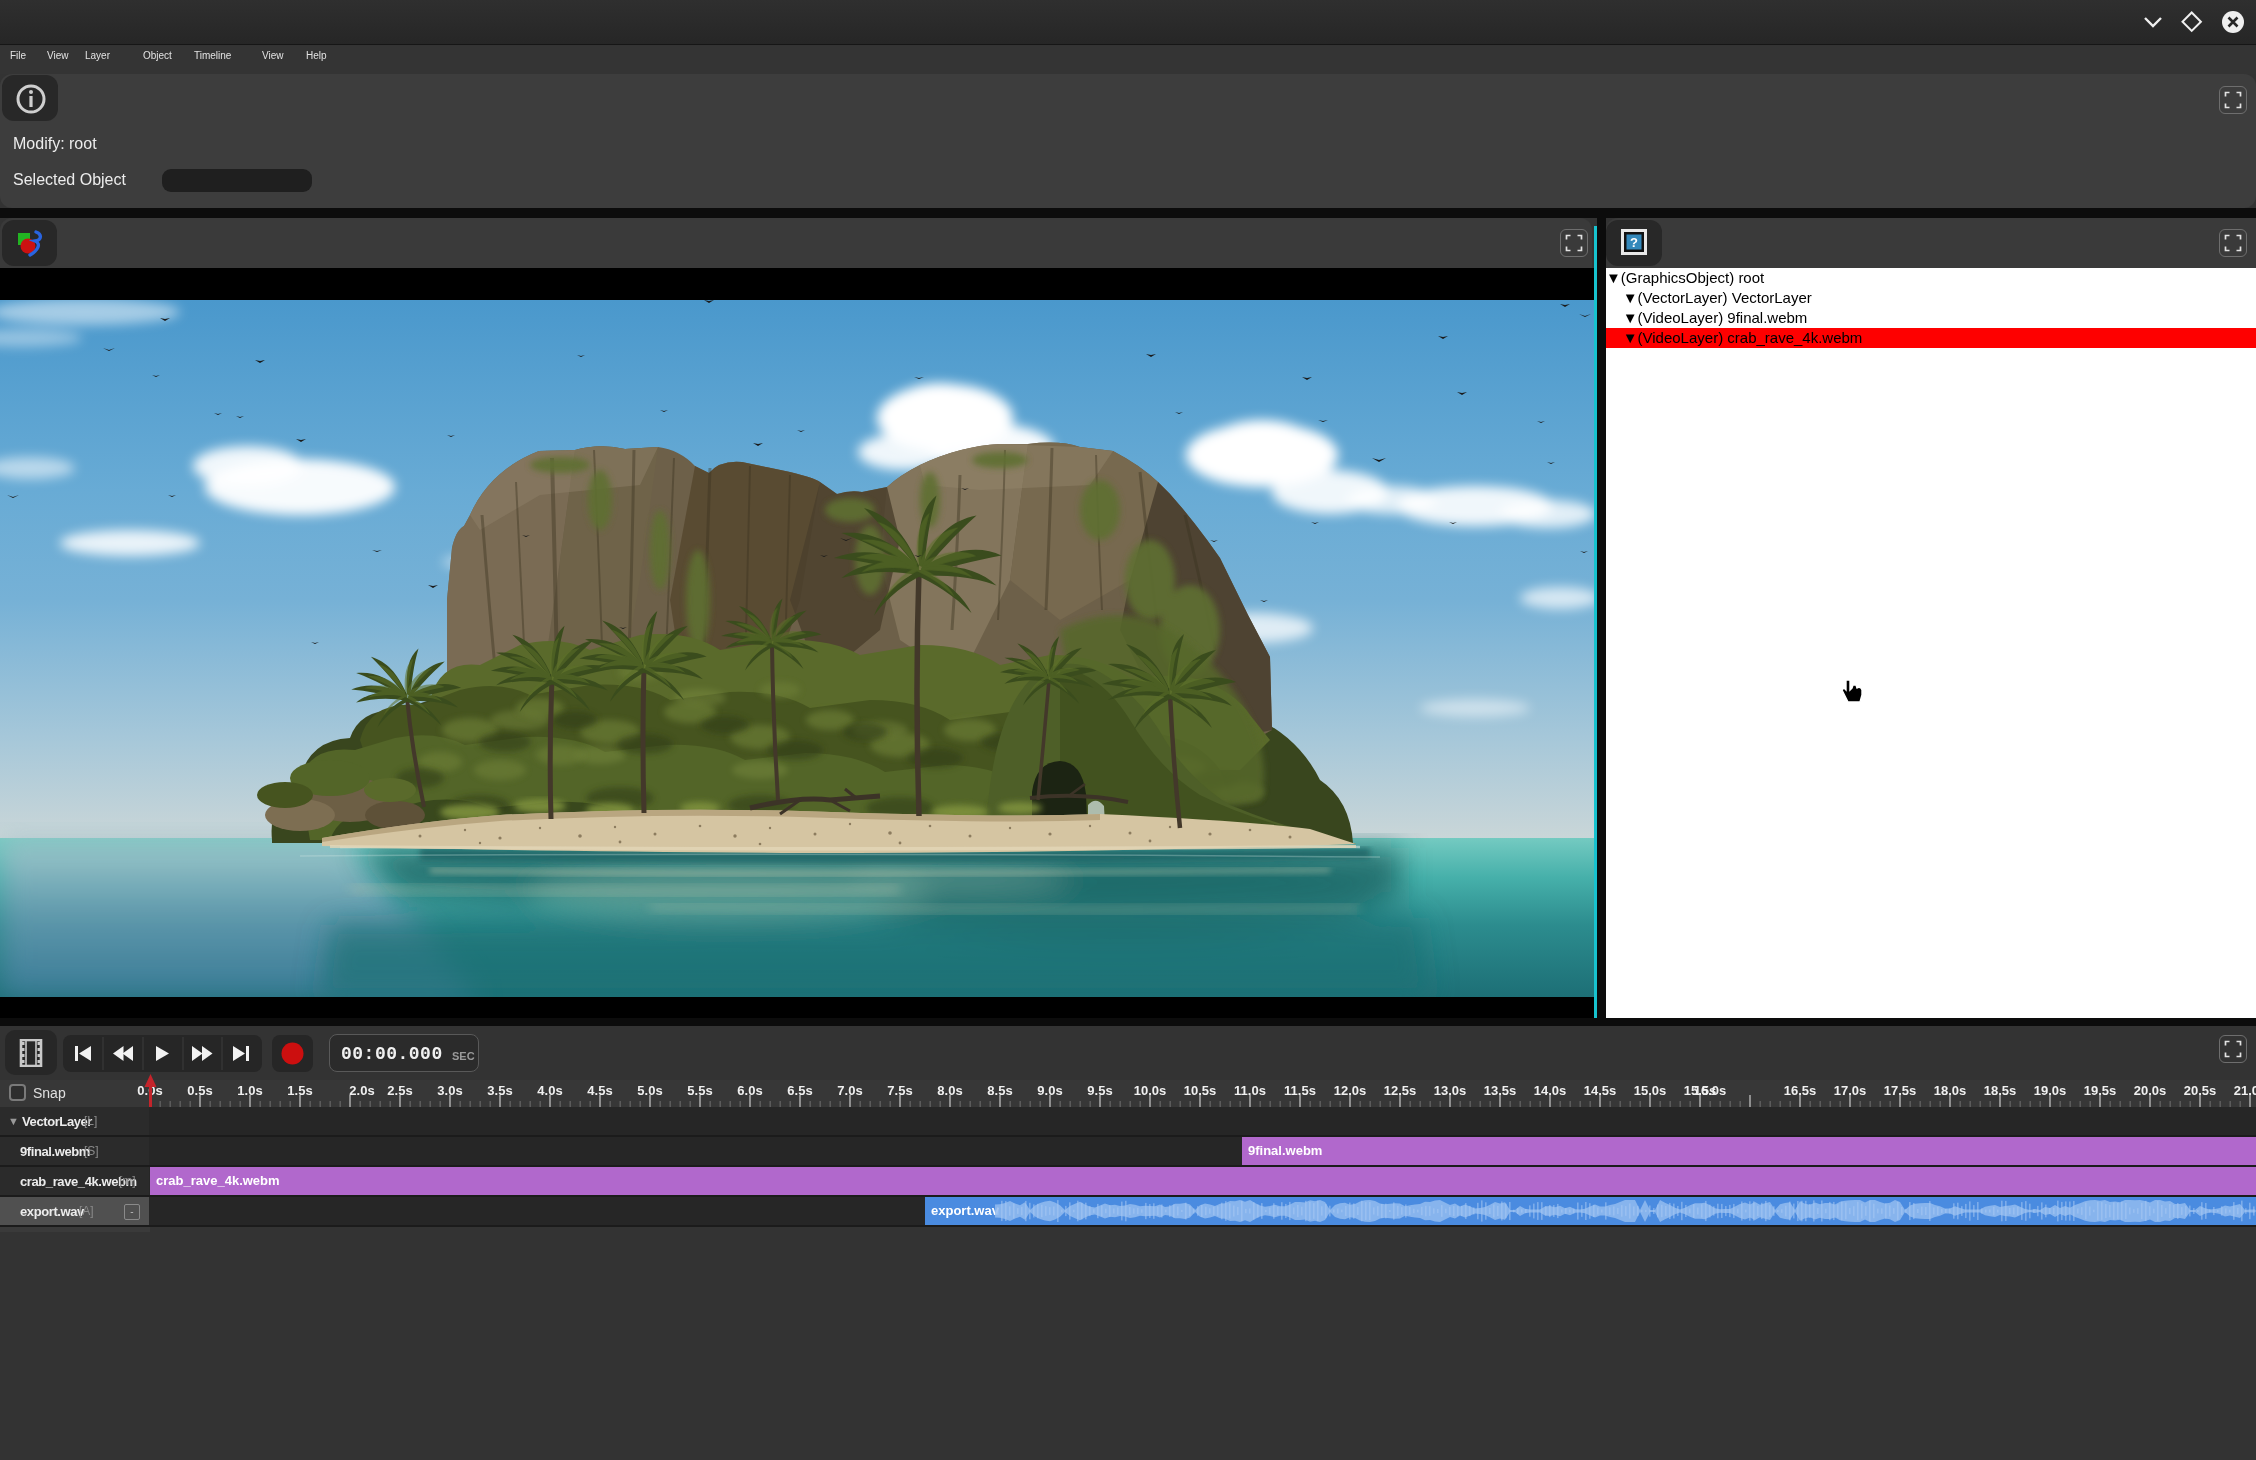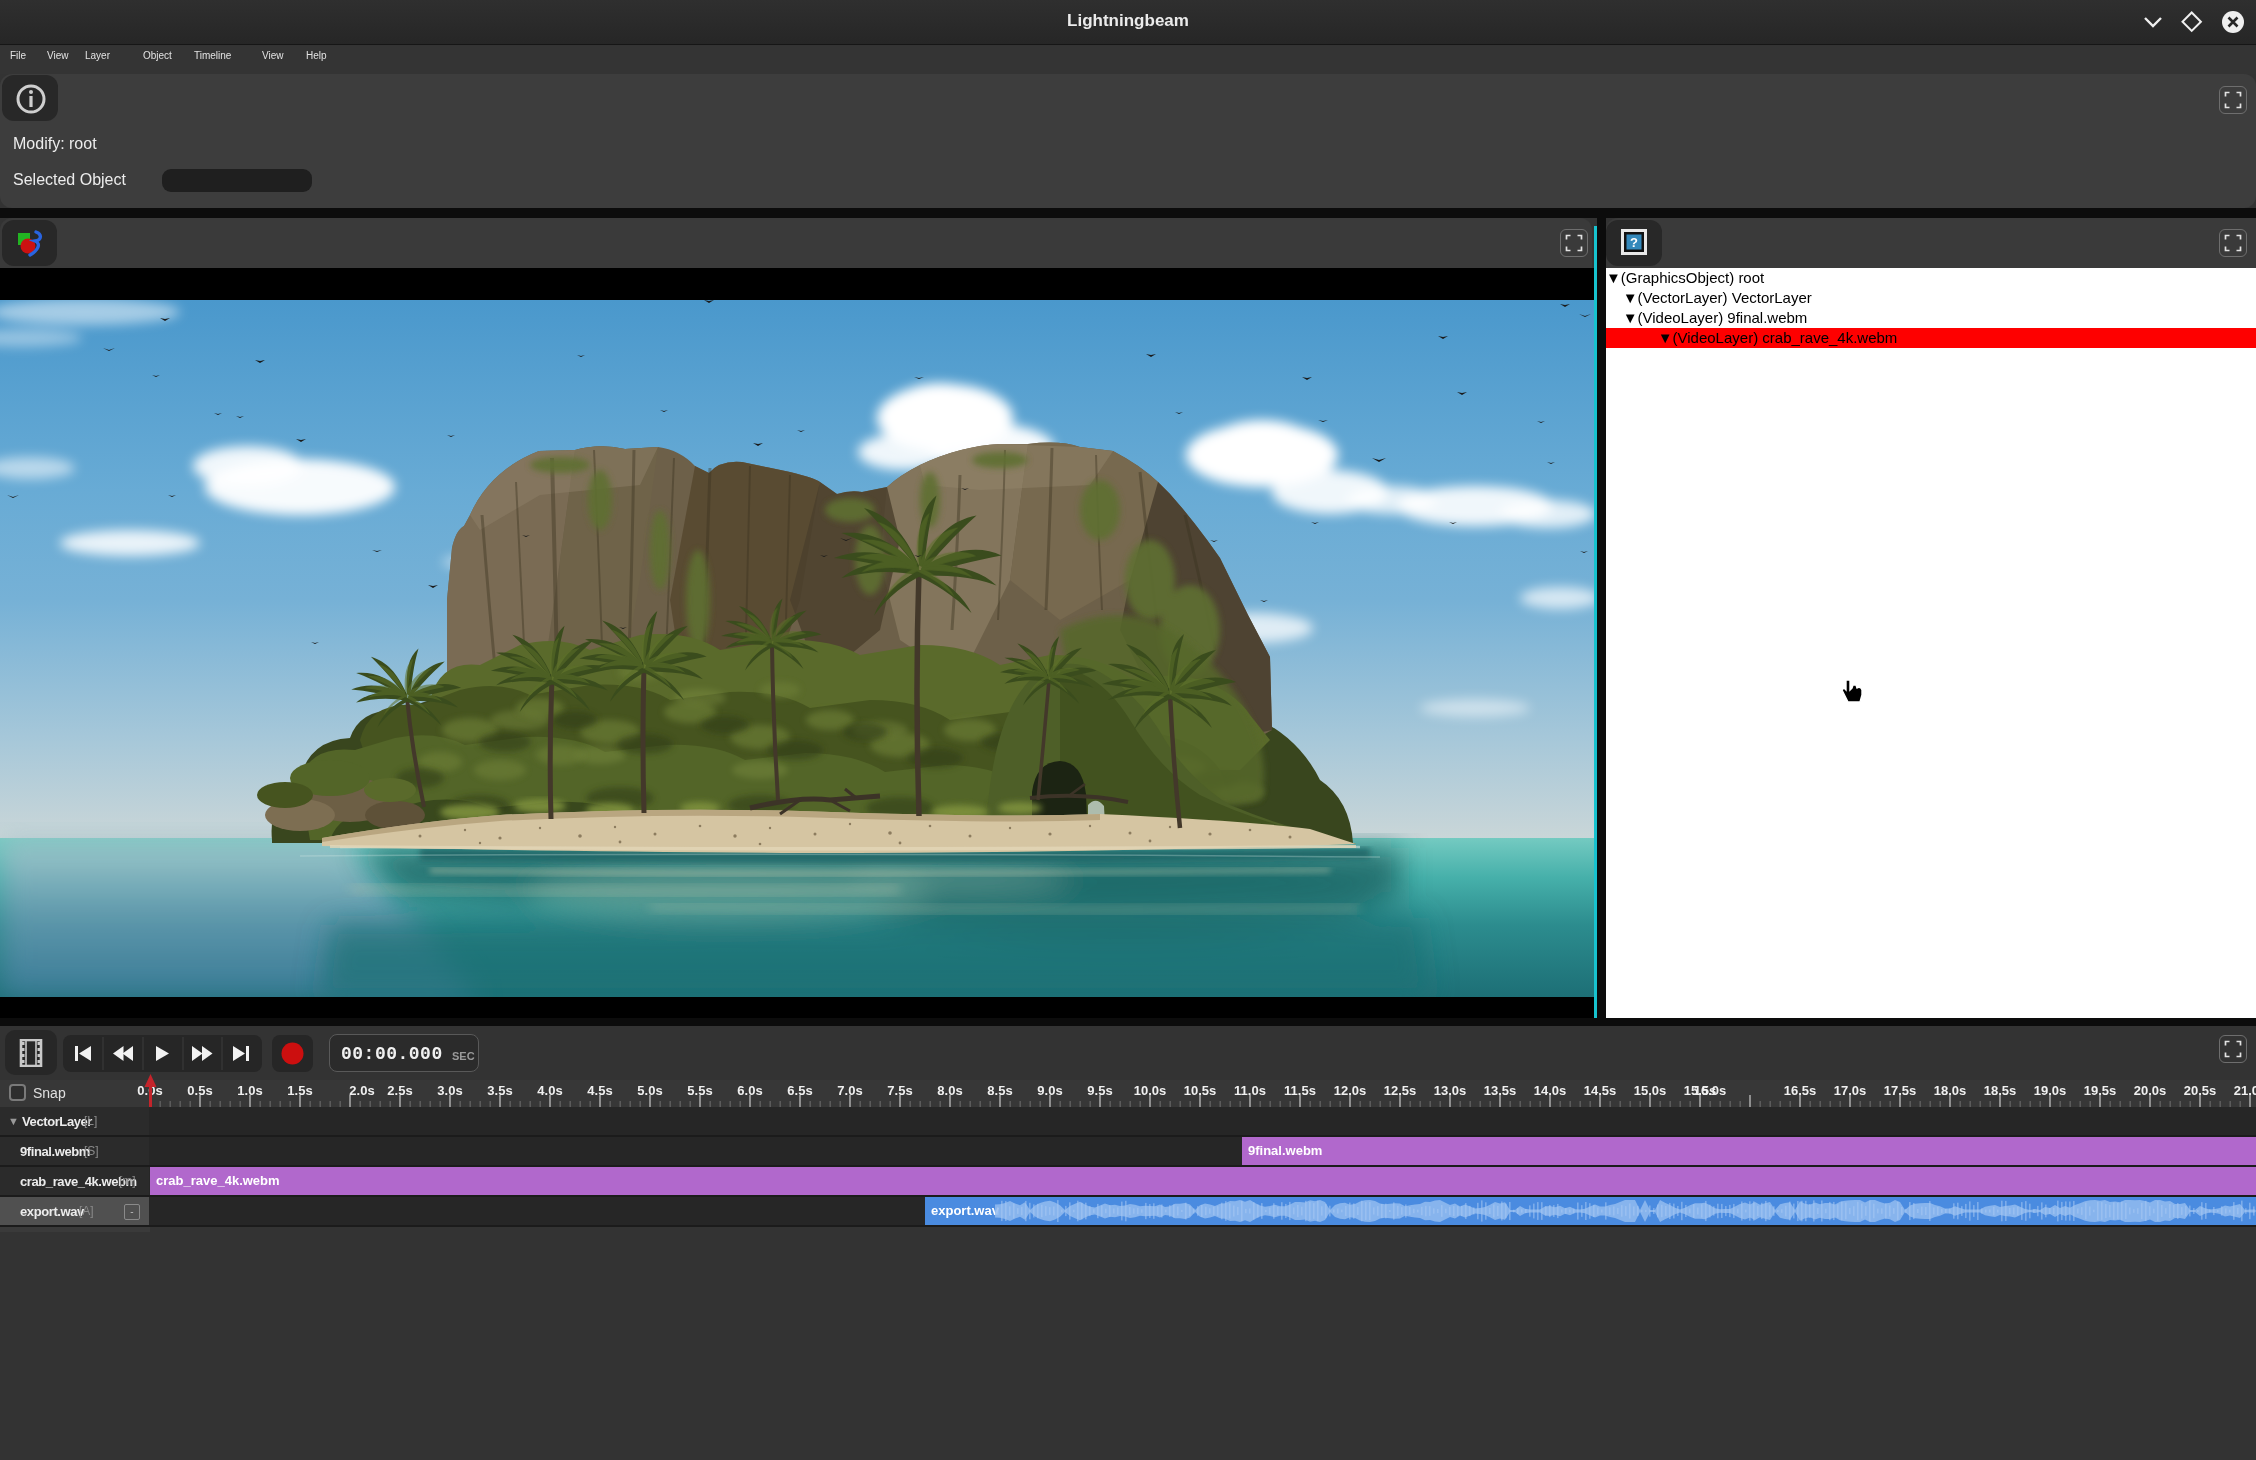--- a/index.html
+++ b/index.html
@@ -33,21 +33,21 @@
 #stagetab { left:2px; top:2px; width:55px; height:46px; }
 #stagecontent { left:0; top:268px; width:1594px; height:752px; background:#000; }
 #tealline { left:1594px; top:226px; width:3px; height:794px; background:#17c3cf; }
 #stagegapright { left:1597px; top:218px; width:9px; height:802px; background:#0c0c0c; }
 
 
 #rightheader { left:1606px; top:218px; width:650px; height:50px; background:#3a3a3a; border-radius:12px 0 0 0; }
 #righttab { left:0px; top:2px; width:56px; height:46px; }
 #rightcontent { left:1606px; top:268px; width:650px; height:750px; background:#ffffff; color:#000; font-size:15px; }
 .treerow { height:20px; line-height:20px; white-space:pre; }
-#redrow { background:#fe0000;padding-left:35px; }
+#redrow { background:#fe0000; }
 
 
 #timeline { left:0; top:1026px; width:2256px; height:434px; background:#333333; }
 #filmtab { left:5px; top:4px; width:52px; height:45px; background:#272727; border-radius:10px; }
 .ctrlbox { background:#262626; border-radius:8px; top:9px; height:37px; }
 #btns { left:63px; width:199px; }
 #recbox { left:272px; width:41px; }
 #timebox { left:329px; top:8px; width:150px; height:38px; background:#2b2b2b; border:1px solid #595959; border-radius:8px; }
 #timetext { left:11px; top:9px; font-family:"Liberation Mono", monospace; font-size:18px; font-weight:bold; color:#f0f0f0; letter-spacing:0.5px; }
 #sectext { left:122px; top:15px; font-size:11px; font-weight:bold; color:#9a9a9a; }
@@ -64,21 +64,20 @@
 .bracket { position:absolute; color:#8a8a8a; font-size:12px; font-weight:normal; letter-spacing:0; }
 .clip { height:28px; line-height:28px; color:#fff; font-size:13px; font-weight:bold; }
 .purple { background:#b168cc; }
 
 #snapbox { left:9px; top:58px; width:17px; height:17px; border:2px solid #7a7a7a; border-radius:4px; background:#2e2e2e; }
 #snaplabel { left:33px; top:59px; color:#e0e0e0; font-size:14px; }
 </style>
 </head>
 <body>
 <div id="titlebar" class="abs">
-  <div id="title" class="abs">Lightningbeam</div>
   <svg class="abs" style="left:2142px;top:12px" width="22" height="20">
       <path d="M3 6 L11 14 L19 6" stroke="#efefef" stroke-width="2.4" fill="none"></path>
     </svg>
   <svg class="abs" style="left:2181px;top:11px" width="22" height="22">
       <rect x="4.2" y="4.2" width="13" height="13" transform="rotate(45 10.7 10.7)" stroke="#efefef" stroke-width="2" fill="none"></rect>
     </svg>
   <svg class="abs" style="left:2221px;top:10px" width="24" height="24">
       <circle cx="12" cy="12" r="11" fill="#efefef"></circle>
       <path d="M7.5 7.5 L16.5 16.5 M16.5 7.5 L7.5 16.5" stroke="#262626" stroke-width="2.6"></path>
     </svg>

